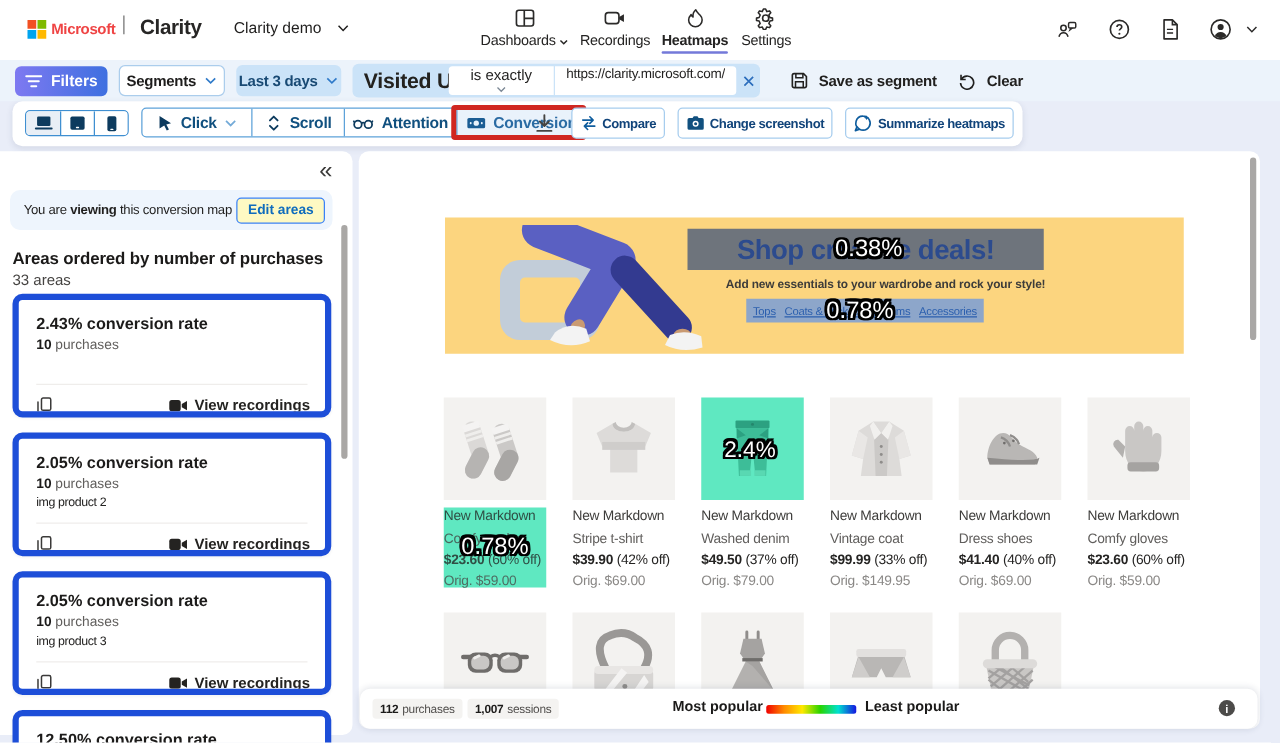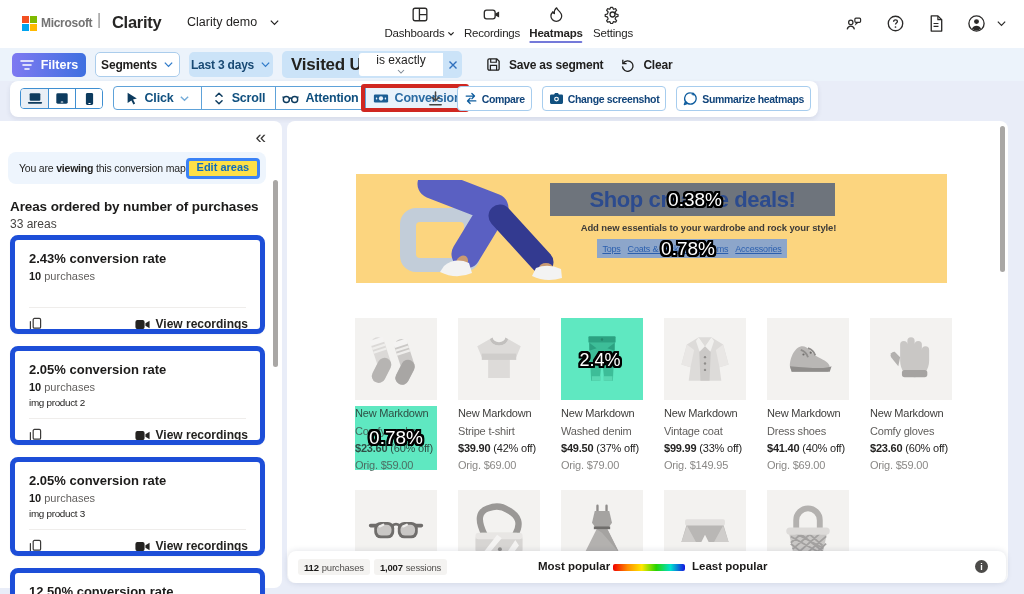--- a/index.html
+++ b/index.html
@@ -3,21 +3,21 @@
 <meta charset="utf-8">
 <style>
   * { margin:0; padding:0; box-sizing:border-box; }
   html,body { width:1024px; height:594px; overflow:hidden; }
   body { font-family:"Liberation Sans", sans-serif; background:#e9edf8; position:relative; }
   svg { display:block; }
 
   
   #header { position:absolute; left:0; top:0; width:1024px; height:48px; background:#fff; }
   .mslogo { position:absolute; left:22px; top:16px; width:15px; height:15px; display:grid; grid-template-columns:7px 7px; grid-template-rows:7px 7px; gap:1px; }
-  .ms-word { position:absolute; left:41px; top:16px; font-size:12px; font-weight:700; color:#737373; letter-spacing:-0.3px; }
+  .ms-word { position:absolute; left:41px; top:16px; font-size:12px; font-weight:700; color:#ef4444; letter-spacing:-0.3px; }
   .brand-sep { position:absolute; left:97px; top:11px; font-size:16px; color:#949494; font-weight:300; }
   .clarity-word { position:absolute; left:112px; top:13px; font-size:16.5px; font-weight:700; color:#272625; letter-spacing:-0.3px; }
   .project { position:absolute; left:187px; top:15px; font-size:12.5px; color:#201f1e; display:flex; align-items:center; gap:12px; cursor:pointer; }
   .topnav { position:absolute; left:0; top:0; width:100%; height:48px; }
   .topnav .navitem { position:absolute; top:5px; transform:translateX(-50%); display:flex; flex-direction:column; align-items:center; cursor:pointer; }
   .topnav .navitem .nlabel { font-size:11.5px; letter-spacing:-0.2px; color:#252423; margin-top:3px; white-space:nowrap; display:flex; align-items:center; gap:2px;}
   .topnav .navitem.active .nlabel { font-weight:700; }
   .topnav .navitem.active .underline { position:absolute; bottom:-4px; left:0; right:0; height:2.5px; border-radius:2px; background:#7479d9; }
   .hdr-icons { position:absolute; left:844px; top:14px; display:flex; align-items:center; gap:23px; color:#2b2a29; }
   .hdr-icons .hicon { cursor:pointer; }
@@ -53,21 +53,21 @@
   .tb-right { position:absolute; right:7px; top:5px; height:25px; display:flex; align-items:center; gap:10px; }
   .dl-icon { color:#454442; cursor:pointer; margin-right:3px; }
   .tb-btn { height:25px; display:flex; align-items:center; gap:4px; padding:0 6px; background:#fff; border:1px solid #a7cdee; border-radius:4px; color:#11447a; font-size:10.5px; letter-spacing:-0.35px; font-weight:700; cursor:pointer; white-space:nowrap; }
   .tb-btn .bi { color:#0f5d9e; }
 
   
   #sidebar { position:absolute; left:0; top:121px; width:282px; height:467px; background:#fff; border-radius:0 8px 8px 0; }
   .collapse { position:absolute; right:16px; top:6px; font-size:19px; color:#3b3a39; cursor:pointer; line-height:1; }
   .viewing-banner { position:absolute; left:8px; top:31px; width:258px; height:32px; background:#eef5fd; border-radius:8px; display:flex; align-items:center; padding:0 6px 0 11px; overflow:hidden; }
   .viewing-text { font-size:10.5px; color:#201f1e; white-space:nowrap; letter-spacing:-0.2px; }
-  .btn-editareas { margin-left:auto; height:21px; padding:0 8px; background:#fde047; border:3px solid #3b82f6; border-radius:4px; color:#0f6cbd; font-size:11px; font-weight:700; display:flex; align-items:flex-start; cursor:pointer; white-space:nowrap; flex-shrink:0; }
+  .btn-editareas { margin-left:auto; height:21px; padding:0 8px; background:#fef9c3; border:1px solid #3b82f6; border-radius:4px; color:#0f6cbd; font-size:11px; font-weight:700; display:flex; align-items:center; cursor:pointer; white-space:nowrap; flex-shrink:0; }
   .areas-heading { position:absolute; left:10px; top:78px; font-size:13.5px; font-weight:700; color:#1b1a19; letter-spacing:-0.1px; }
   .areas-count { position:absolute; left:10px; top:96px; font-size:12px; color:#454341; }
   .acard { position:absolute; left:10px; width:255px; height:99px; background:#fff; border:5px solid #1d4ed8; border-radius:8px; box-shadow:0 1px 2px rgba(0,0,0,0.04); overflow:hidden; }
   .acard .rate { position:absolute; left:14px; top:11px; font-size:13px; font-weight:700; color:#1c1b1a; }
   .acard .pline { position:absolute; left:14px; top:30px; font-size:11px; color:#605e5c; }
   .acard .pline b { color:#1c1b1a; margin-right:3px; }
   .acard .elem { position:absolute; left:14px; top:46px; width:239px; font-size:9.9px; letter-spacing:-0.3px; color:#232221; white-space:nowrap; overflow:hidden; }
   .acard .divider { position:absolute; left:14px; right:14px; top:67px; height:1px; background:#efedeb; }
   .acard .foot { position:absolute; left:14px; right:12px; top:74px; height:20px; display:flex; align-items:center; }
   .viewrec { margin-left:auto; display:flex; align-items:center; gap:6px; font-size:12px; font-weight:700; color:#242321; cursor:pointer; }
@@ -217,20 +217,23 @@
         </svg>
     </div>
     <div class="visited-chip">
       <span class="visited-label">Visited URL</span>
       <div class="vc-box vc-select">
         <span class="optxt">is exactly</span>
         <svg width="10" height="10" viewBox="0 0 12 12">
             <path d="M2 4l4 4 4-4" fill="none" stroke="#7b8794" stroke-width="1.4"></path>
           </svg>
       </div>
+      <div class="vc-box vc-input">
+        <span class="urltxt">https://clarity.microsoft.com/</span>
+      </div>
       <div class="vc-close">
         <svg width="10" height="10" viewBox="0 0 10 10">
             <path d="M1.5 1.5l7 7M8.5 1.5l-7 7" stroke="#2e6fbd" stroke-width="1.4"></path>
           </svg>
       </div>
     </div>
     <div class="act-link" style="margin-left:15px">
       <svg width="15" height="15" viewBox="0 0 16 16">
           <path d="M2 3.5A1.5 1.5 0 0 1 3.5 2h8L14 4.5v8a1.5 1.5 0 0 1-1.5 1.5h-9A1.5 1.5 0 0 1 2 12.5z" fill="none" stroke="#21201f" stroke-width="1.4"></path>
           <path d="M5 2v3.6h6V2M4.7 14V9h6.6v5" fill="none" stroke="#21201f" stroke-width="1.3"></path>

